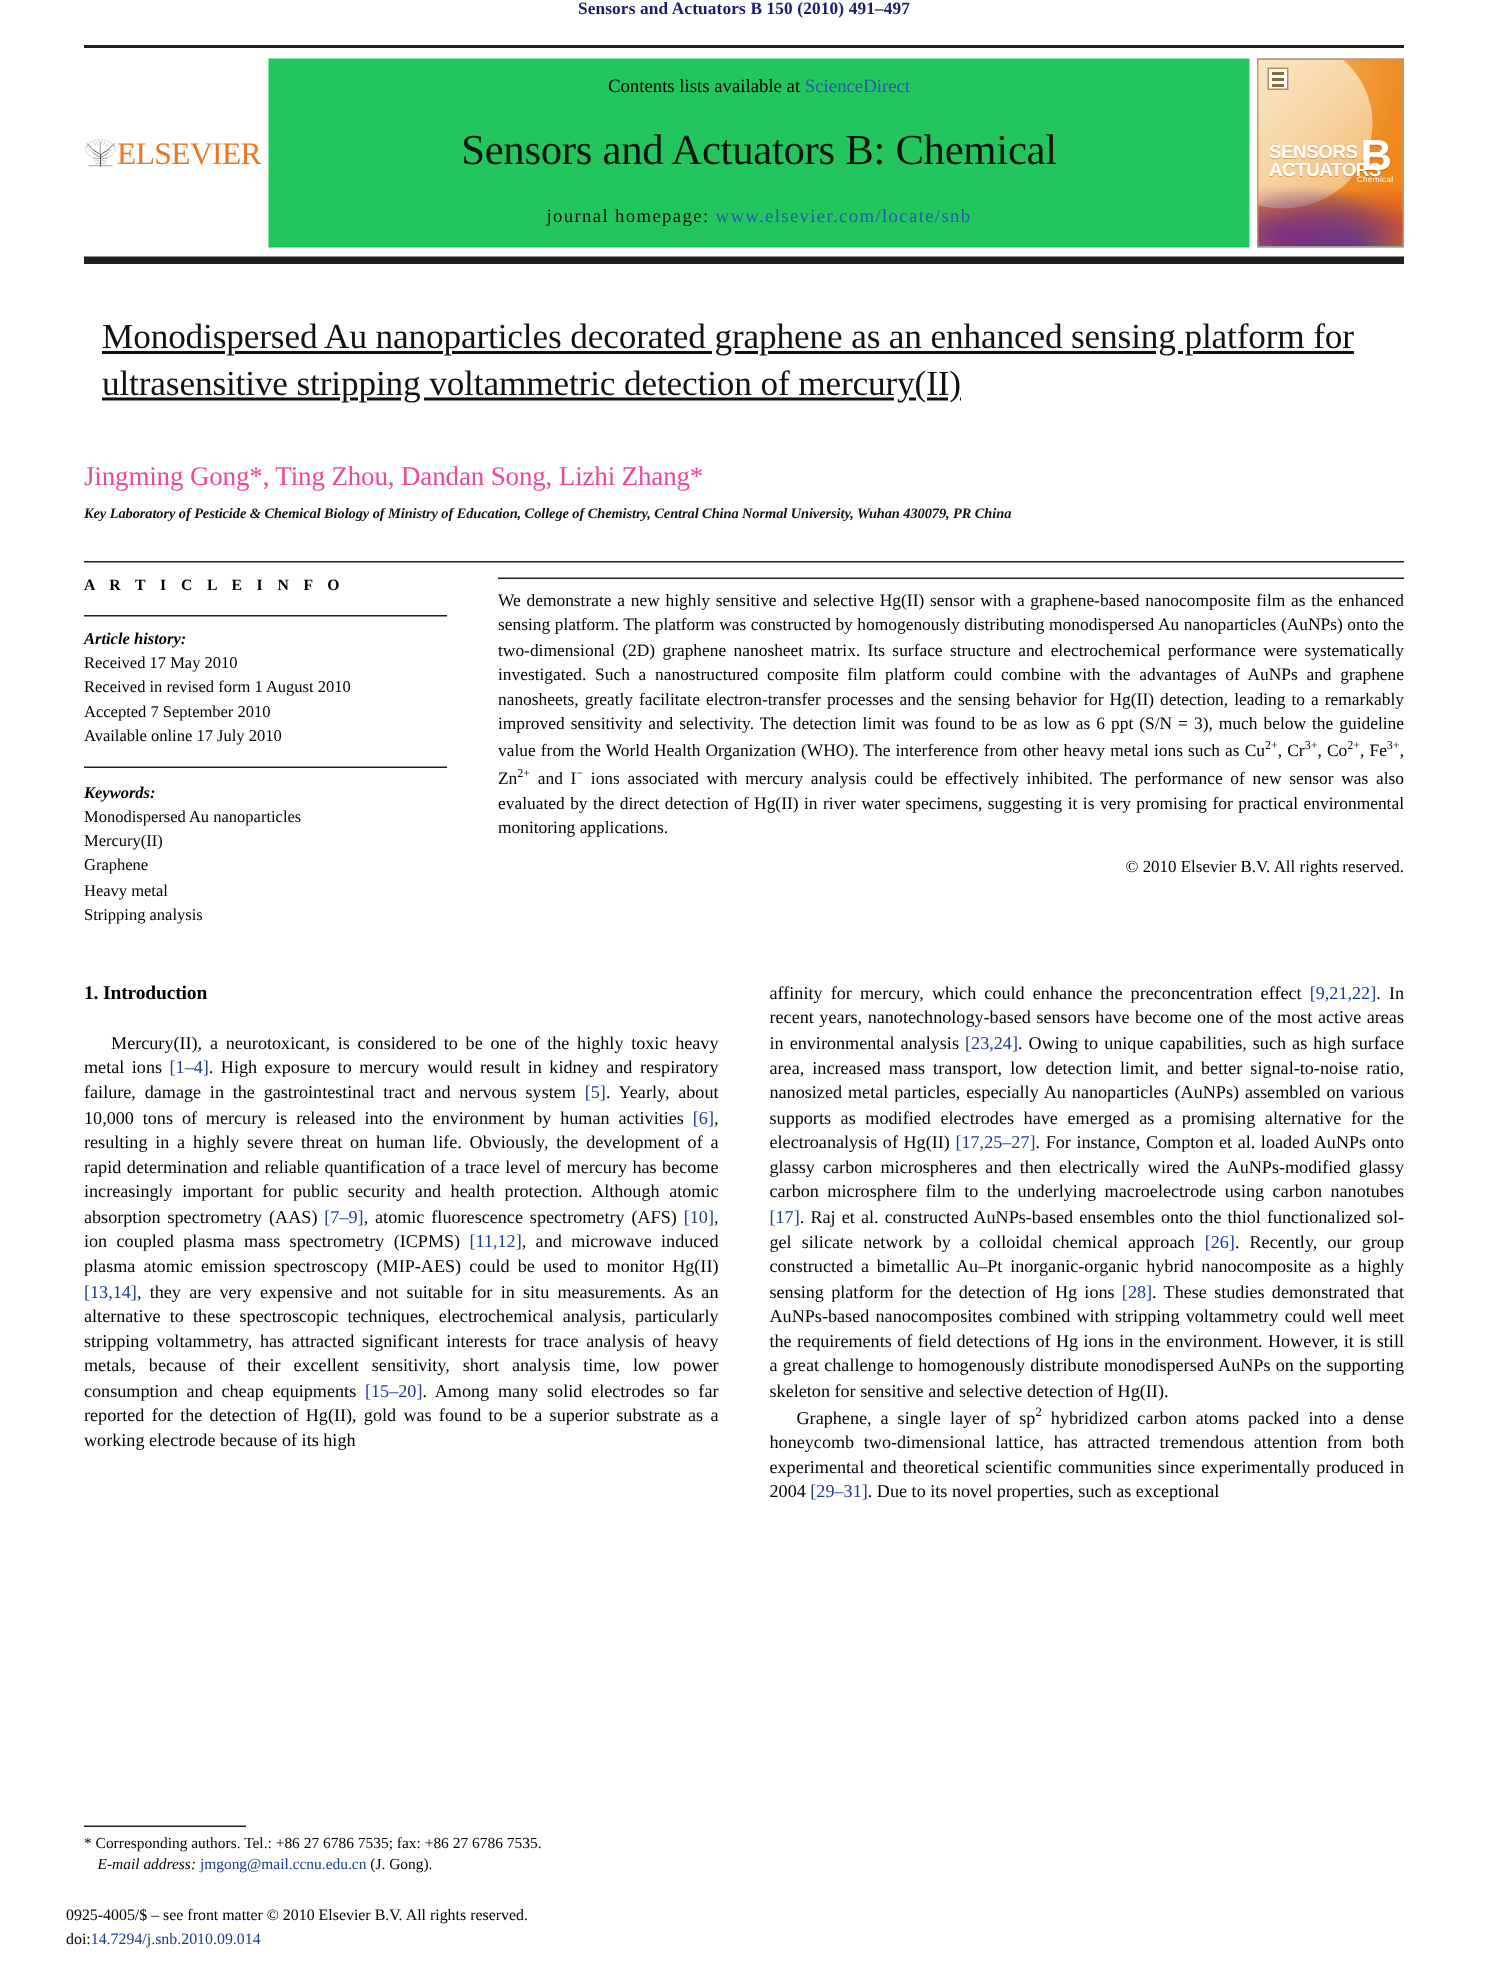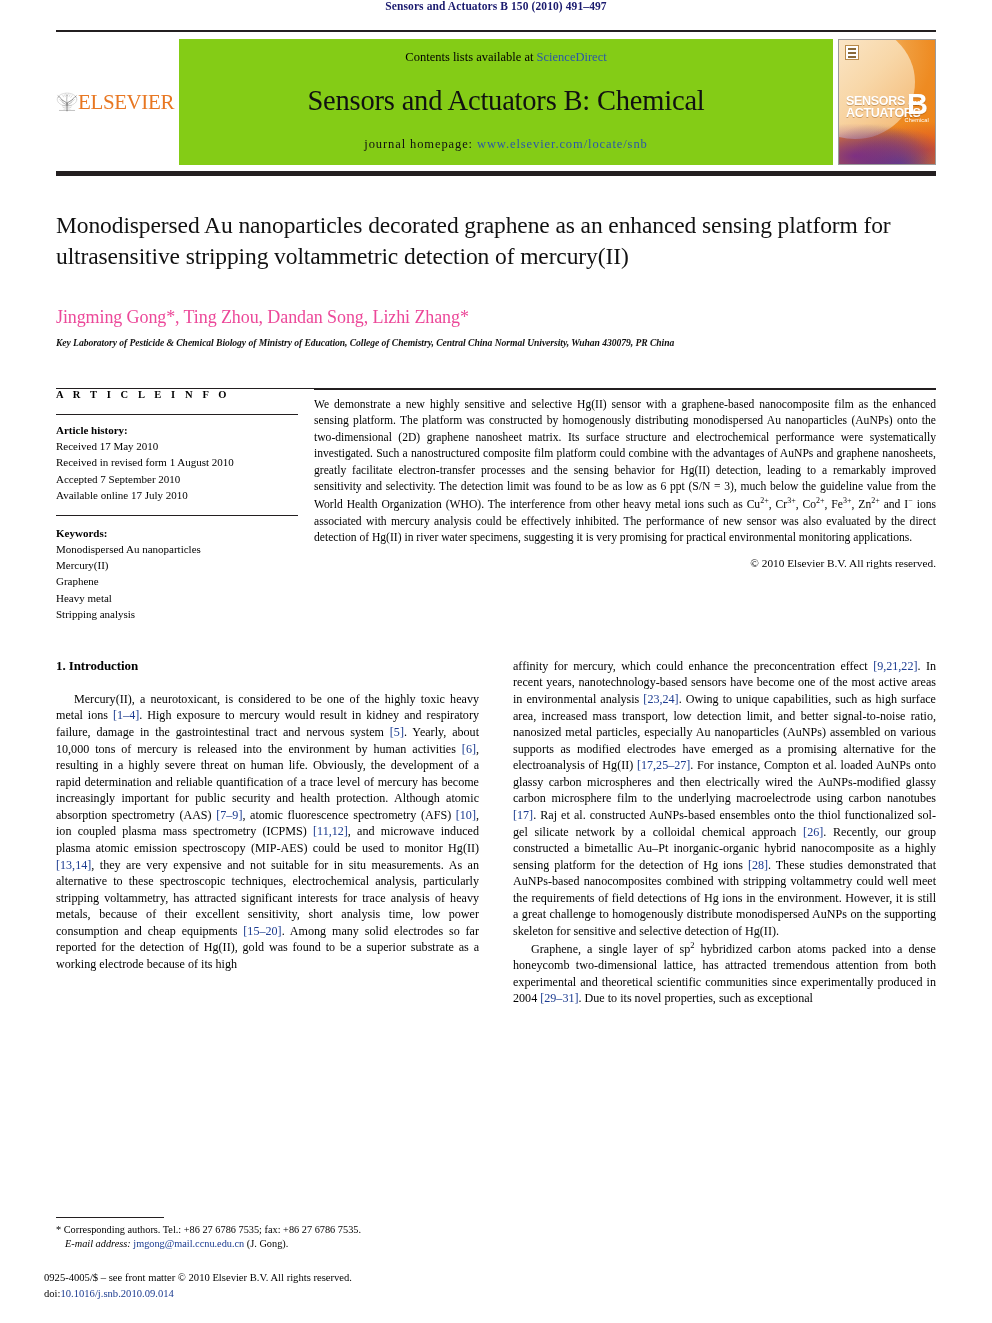--- a/index.html
+++ b/index.html
@@ -55,21 +55,21 @@
     font-family: "Liberation Serif", serif;
     font-size: 21px;
     letter-spacing: -0.4px;
     color: #e87722;
     font-weight: normal;
     line-height: 1;
     margin-top: 1px;
   }
   .journal-band {
     flex: 1 1 auto;
-    background: #84cc16;
+    background: #22c55e;
     margin-left: 5px;
     margin-right: 5px;
     display: flex;
     flex-direction: column;
     justify-content: space-between;
     align-items: center;
     padding: 11px 0 13px 0;
     box-sizing: border-box;
   }
   .contents-line {
@@ -173,63 +173,64 @@
     border-top: 5px solid #231f20;
     margin-top: 6px;
   }
 
   
   .title-block { margin-top: 34px; }
   h1.title {
     font-size: 23.5px;
     font-weight: normal;
     line-height: 1.30;
-    margin: 0;
+    margin: 12px;
     letter-spacing: -0.1px;
     color: #111;
+    text-decoration: underline;
   }
   .authors {
     margin-top: 36px;
     font-size: 18px;
     letter-spacing: -0.1px;
     color: #ec4899;
   }
   .affiliation {
     margin-top: 9px;
     font-size: 9.6px;
     font-style: italic;
     font-weight: bold;
     letter-spacing: -0.05px;
     color: #111;
   }
 
   
   .info-abstract {
-    margin-top: 40px;
+    margin-top: 26px;
     border-top: 1px solid #231f20;
-    padding-top: 0;
+    padding-top: 10px;
     display: flex;
-    gap: 16px;
+    gap: 34px;
   }
   .col-info { width: 242px; flex: 0 0 242px; }
   .col-abs  { flex: 1 1 auto; }
 
   .sec-head {
     font-family: "Liberation Serif", serif;
     font-size: 10.5px;
     font-weight: bold;
     letter-spacing: 3.6px;
     margin-bottom: 14px;
   }
   .hair {
     border-top: 1px solid #231f20;
     margin: 0 0 7px 0;
   }
   .info-group { font-size: 11px; line-height: 1.47; }
-  .info-group .lbl { font-weight: bold; }
+  .info-group .lbl { font-style: italic; font-weight: bold; }
   .info-group.keywords { margin-top: 9px; }
   .kw-rule { border-top: 1px solid #231f20; margin: 12px 0 7px 0; }
 
   .abstract-body {
     font-size: 11.6px;
     line-height: 1.415;
     text-align: justify;
     hyphens: none;
   }
   .abstract-body sup { font-size: 8px; vertical-align: super; }
@@ -403,16 +404,16 @@
   </div>
 
   <div class="footnote-wrap">
     <div class="fn-rule"></div>
     <div class="fn">* Corresponding authors. Tel.: +86 27 6786 7535; fax: +86 27 6786 7535.</div>
     <div class="fn" style="text-indent:0;padding-left:9px"><span class="em">E-mail address:</span> <span class="mail">jmgong@mail.ccnu.edu.cn</span> <span>(J. Gong).</span></div>
   </div>
 
   <div class="imprint">
     <div>0925-4005/$ – see front matter © 2010 Elsevier B.V. All rights reserved.</div>
-    <div><span>doi:</span><span class="doi">10.1016/j.snb.2010.09.014</span></div>
+    <div><span>doi:</span><span class="doi">14.7294/j.snb.2010.09.014</span></div>
   </div>
 
 </div>
 
 </body></html>

